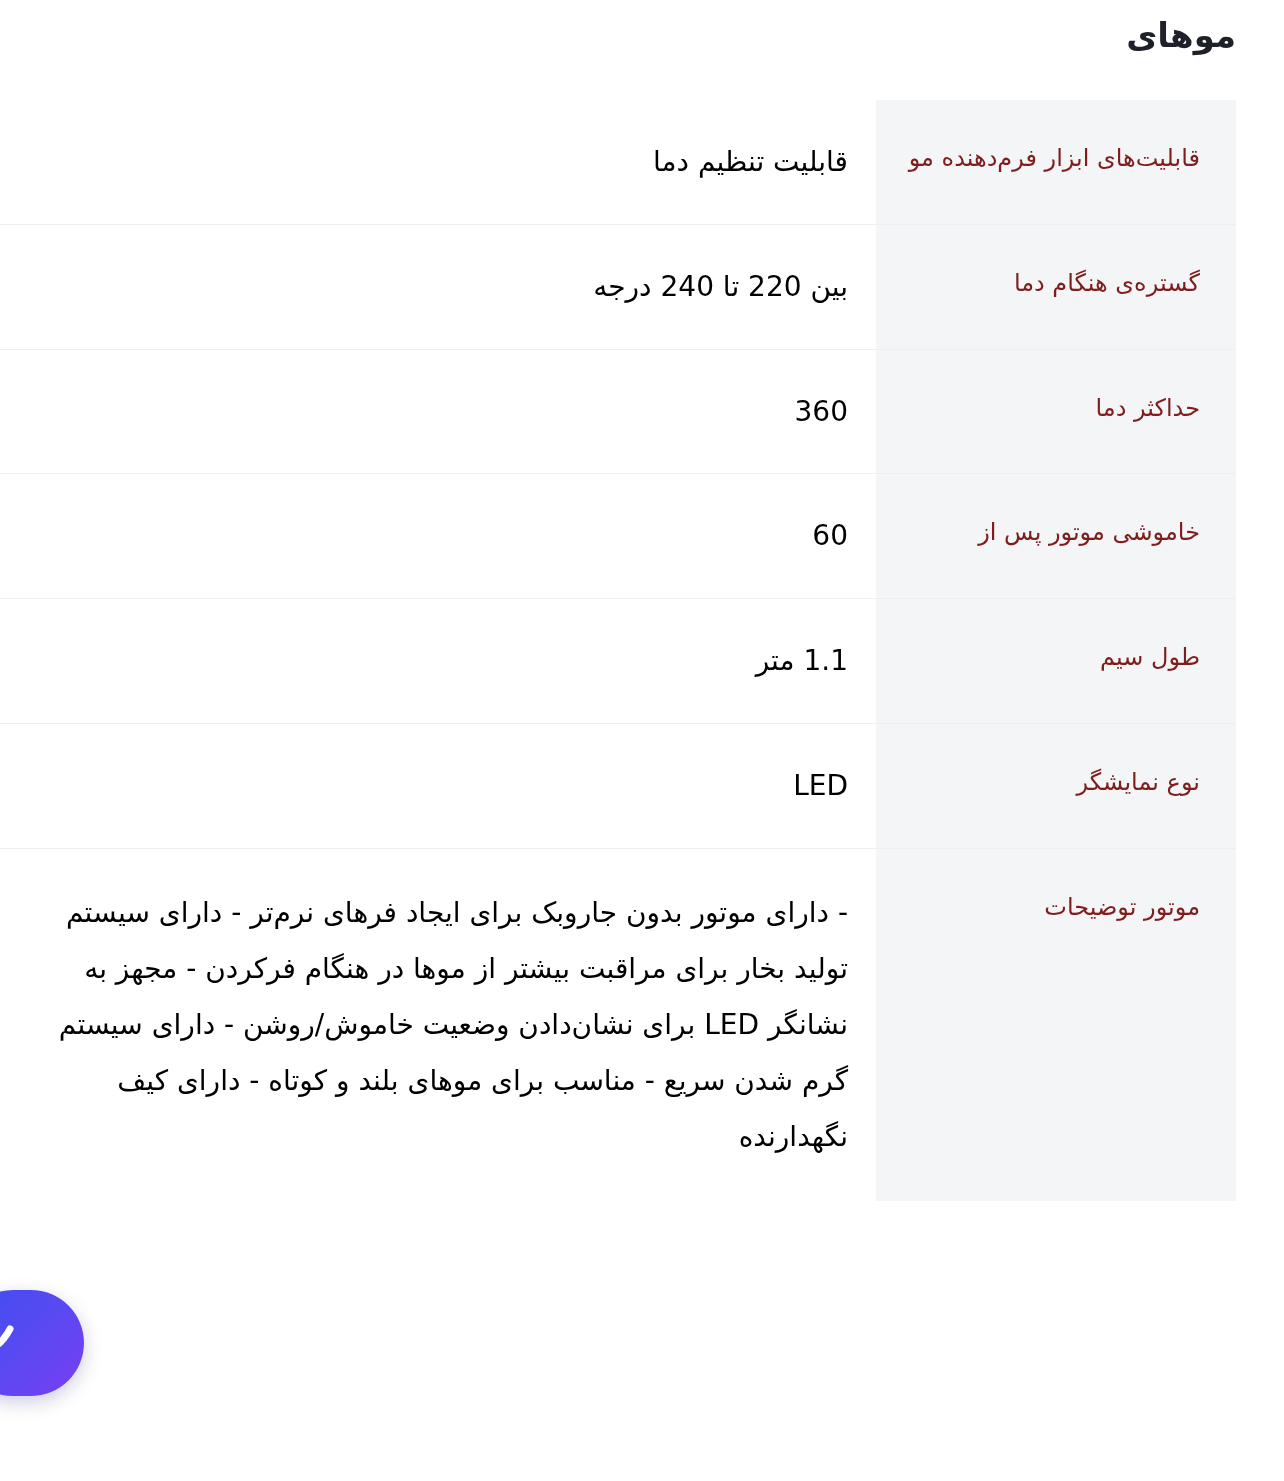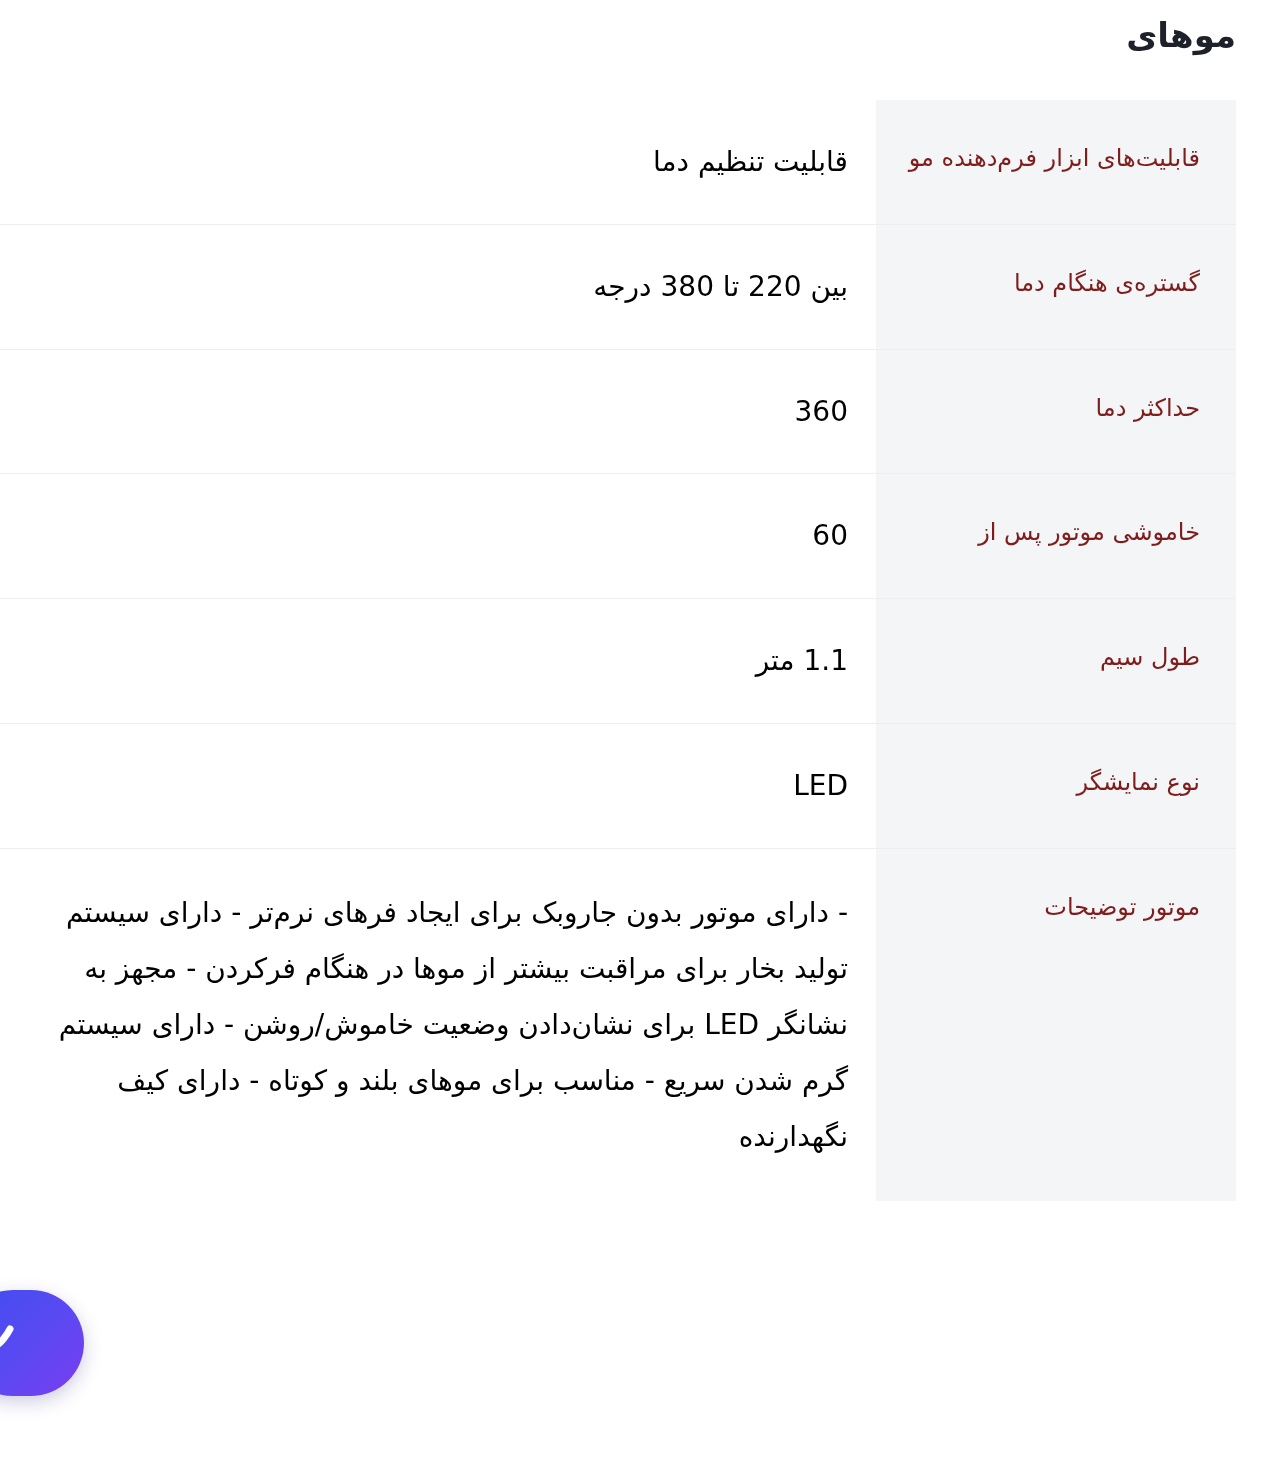--- a/index.html
+++ b/index.html
@@ -106,21 +106,21 @@
   <h2 class="section-title">موهای</h2>
 
   <table class="spec-table">
     <tbody>
       <tr>
         <td class="spec-key">قابلیت‌های ابزار فرم‌دهنده مو</td>
         <td class="spec-val">قابلیت تنظیم دما</td>
       </tr>
       <tr>
         <td class="spec-key">گستره‌ی هنگام دما</td>
-        <td class="spec-val">بین 220 تا 380 درجه</td>
+        <td class="spec-val">بین 220 تا 240 درجه</td>
       </tr>
       <tr>
         <td class="spec-key">حداکثر دما</td>
         <td class="spec-val">360</td>
       </tr>
       <tr>
         <td class="spec-key">خاموشی موتور پس از</td>
         <td class="spec-val">60</td>
       </tr>
       <tr>

